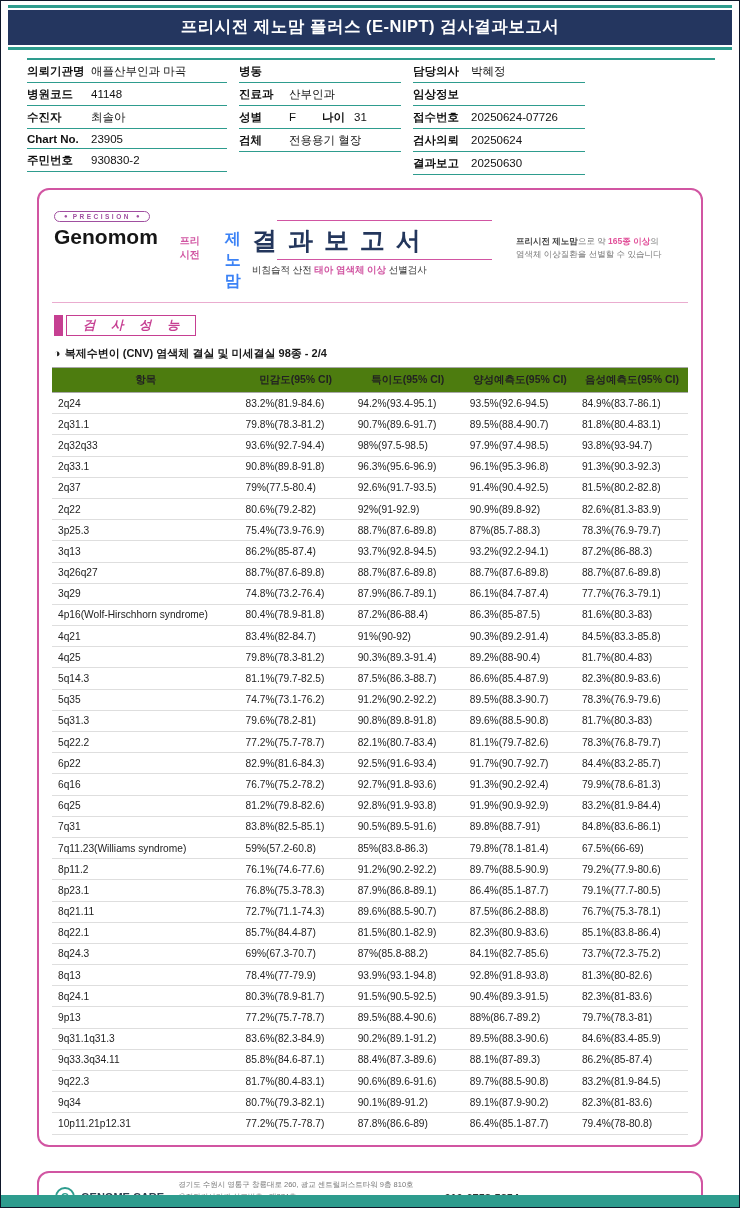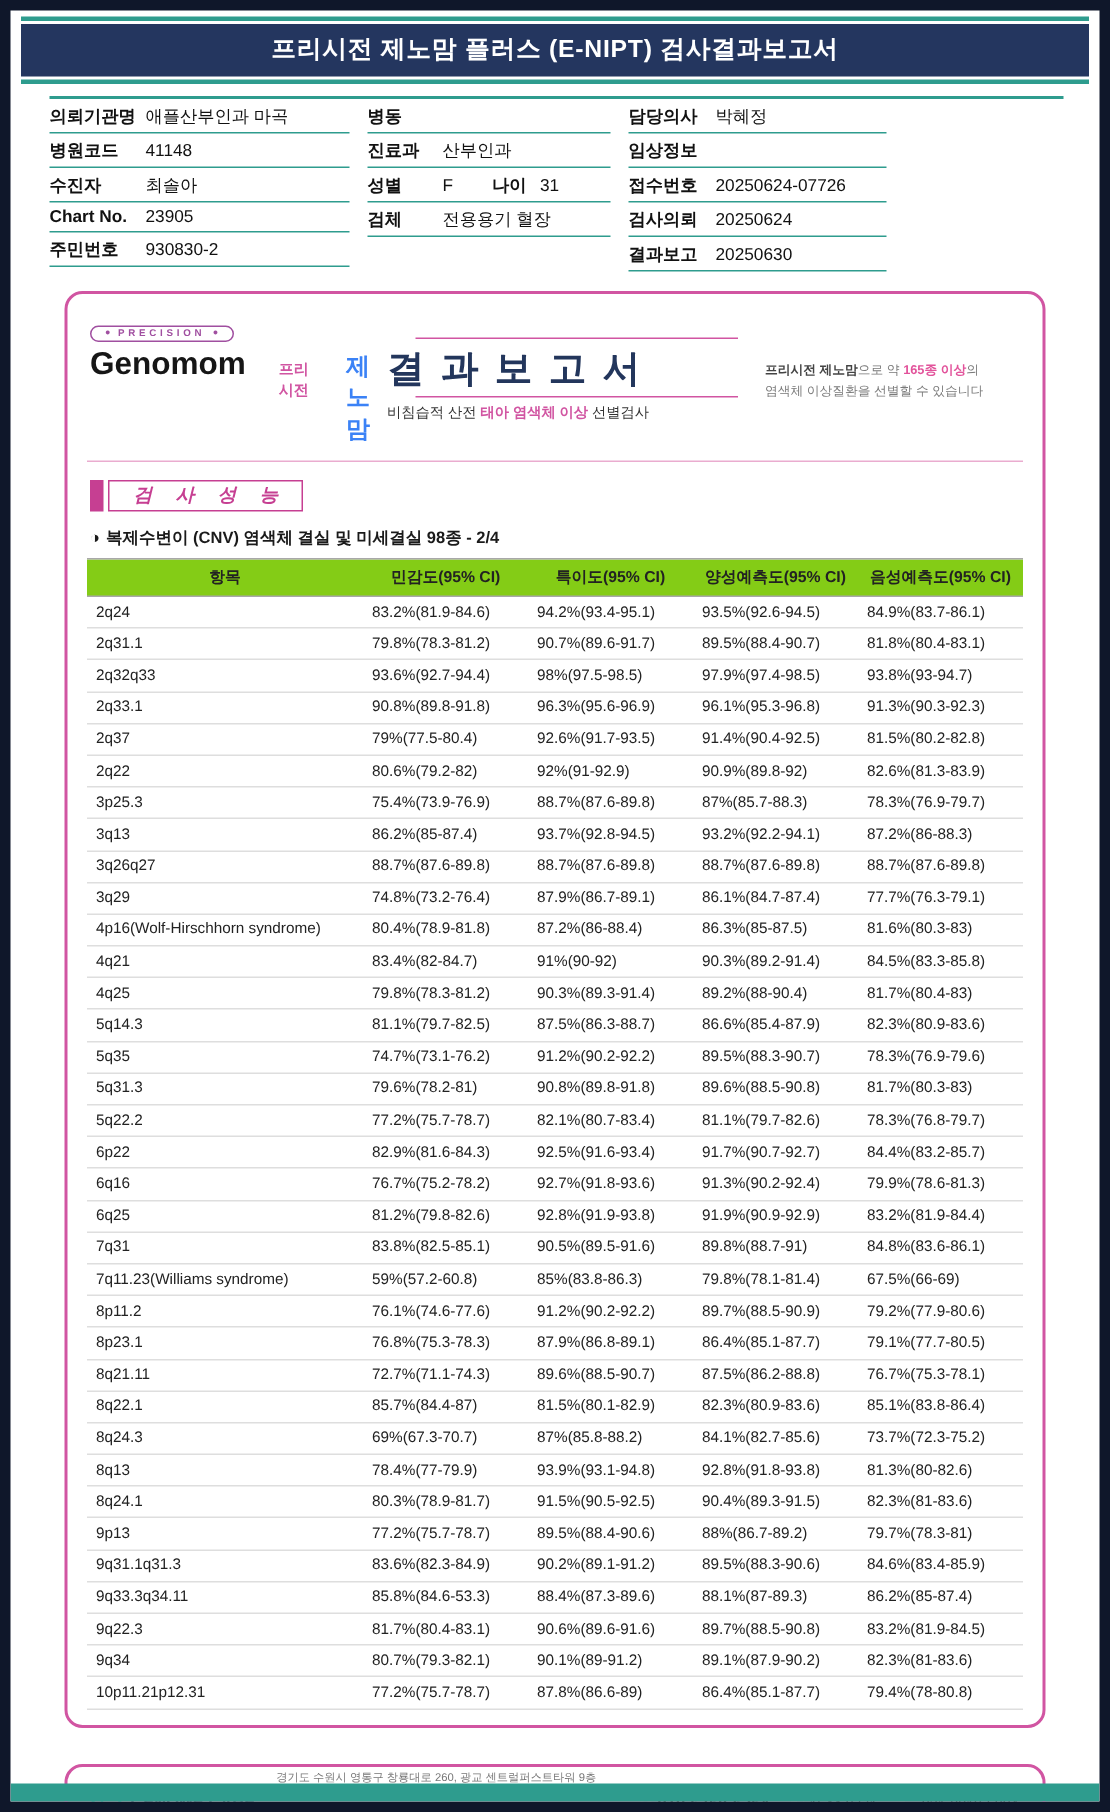--- a/index.html
+++ b/index.html
@@ -1,19 +1,19 @@
 <!DOCTYPE html>
 <html><head>
 <meta charset="utf-8">
 <style>
   * { box-sizing: border-box; }
   body { margin: 0; background: #888; }
   .page {
     width: 740px; height: 1208px; margin: 0 auto; position: relative;
-    background: #fff; border: 7px solid #0f172a; overflow: hidden;
+    background: #fff; border: 1px solid #0f172a; overflow: hidden;
     font-family: "Liberation Sans", sans-serif; color: #111;
   }
   
   .top-header { padding: 4px 7px 0; }
   .teal-line { height: 3px; background: #2e9c8e; }
   .title-bar {
     background: #24365f; color: #fff; font-weight: bold; font-size: 16.5px;
     text-align: center; padding: 6px 0 7px; margin: 2px 0; letter-spacing: 0.5px;
   }
   
@@ -69,21 +69,21 @@
     border: 1.5px solid #c63f92; color: #c63f92; font-weight: bold;
     font-size: 12.5px; letter-spacing: 6px; display: flex; align-items: center;
     padding: 0 10px 0 16px;
     font-style: italic;
   }
   
   .table-caption { margin: 10px 2px 6px; font-size: 11px; font-weight: bold; color: #1a1a1a; }
   .caption-icon { margin-right: 4px; }
   .perf-table { width: 100%; border-collapse: collapse; table-layout: fixed; font-size: 10.2px; color: #222; }
   .perf-table thead th {
-    background: #84cc16; font-weight: bold; padding: 5px 4px;
+    background: #4d7c0f; font-weight: bold; padding: 5px 4px;
     border-top: 1px solid #a8a8a8; border-bottom: 1px solid #a8a8a8;
     text-align: center; font-size: 10.5px;
   }
   .perf-table th.col-item { width: 29.5%; }
   .perf-table tbody td {
     padding: 4.6px 6px; border-bottom: 1px solid #dedede;
     text-align: left; white-space: nowrap; overflow: hidden;
   }
   
   .footer-box {
@@ -453,21 +453,21 @@
           </tr>
           <tr>
             <td>9q31.1q31.3</td>
             <td>83.6%(82.3-84.9)</td>
             <td>90.2%(89.1-91.2)</td>
             <td>89.5%(88.3-90.6)</td>
             <td>84.6%(83.4-85.9)</td>
           </tr>
           <tr>
             <td>9q33.3q34.11</td>
-            <td>85.8%(84.6-53.3)</td>
+            <td>85.8%(84.6-87.1)</td>
             <td>88.4%(87.3-89.6)</td>
             <td>88.1%(87-89.3)</td>
             <td>86.2%(85-87.4)</td>
           </tr>
           <tr>
             <td>9q22.3</td>
             <td>81.7%(80.4-83.1)</td>
             <td>90.6%(89.6-91.6)</td>
             <td>89.7%(88.5-90.8)</td>
             <td>83.2%(81.9-84.5)</td>

